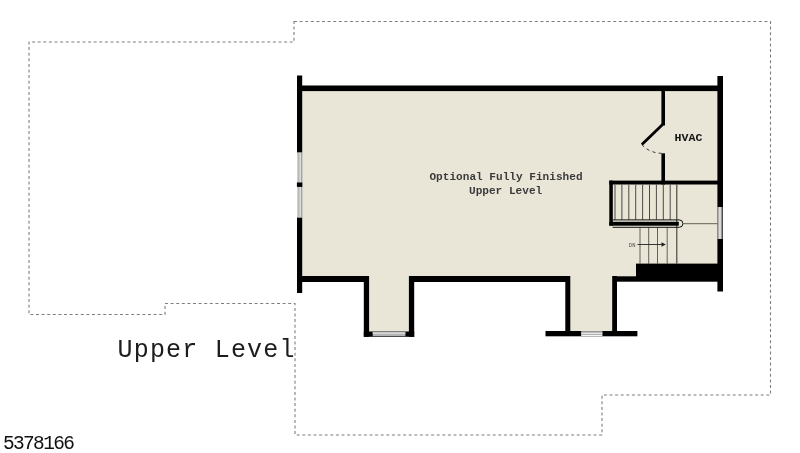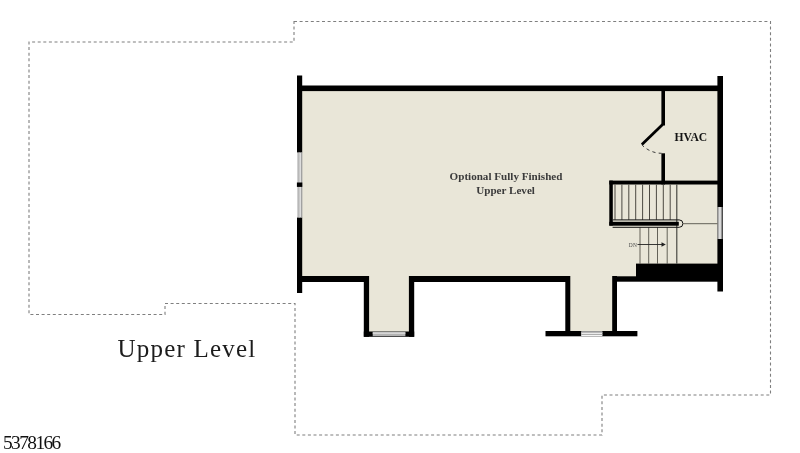--- a/index.html
+++ b/index.html
@@ -1,17 +1,17 @@
 <!DOCTYPE html>
 <html><head>
 <meta charset="utf-8">
 <style>
   html,body{margin:0;padding:0;background:#ffffff;}
   .page{position:relative;width:800px;height:453px;background:#ffffff;overflow:hidden;
-        font-family:Liberation Serif, serif;}
+        font-family:Liberation Mono, monospace;}
 </style>
 </head>
 <body>
 <div class="page">
 <svg width="800" height="453" viewBox="0 0 800 453" xmlns="http://www.w3.org/2000/svg">
 
   <path d="M294,21.5 H770.5 V395 H602 V435 H295 V303.5 H165 V314.5 H29 V42 H294 Z" fill="none" stroke="#7f7f7f" stroke-width="1.1" stroke-dasharray="3,2.6"></path>
 
   <rect x="300" y="89" width="420" height="189" fill="#e9e6d8"></rect>
 

